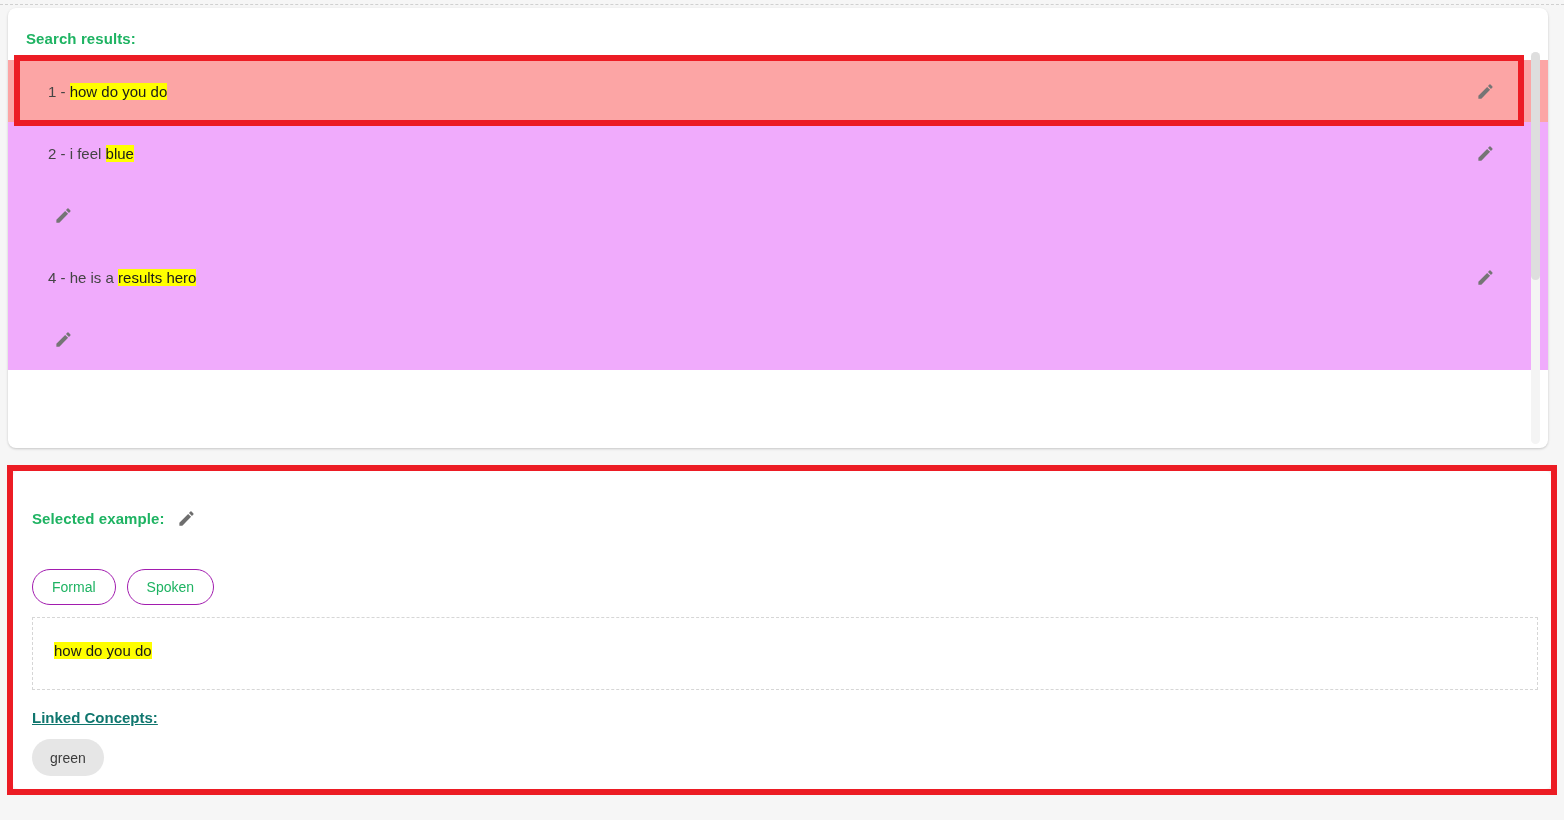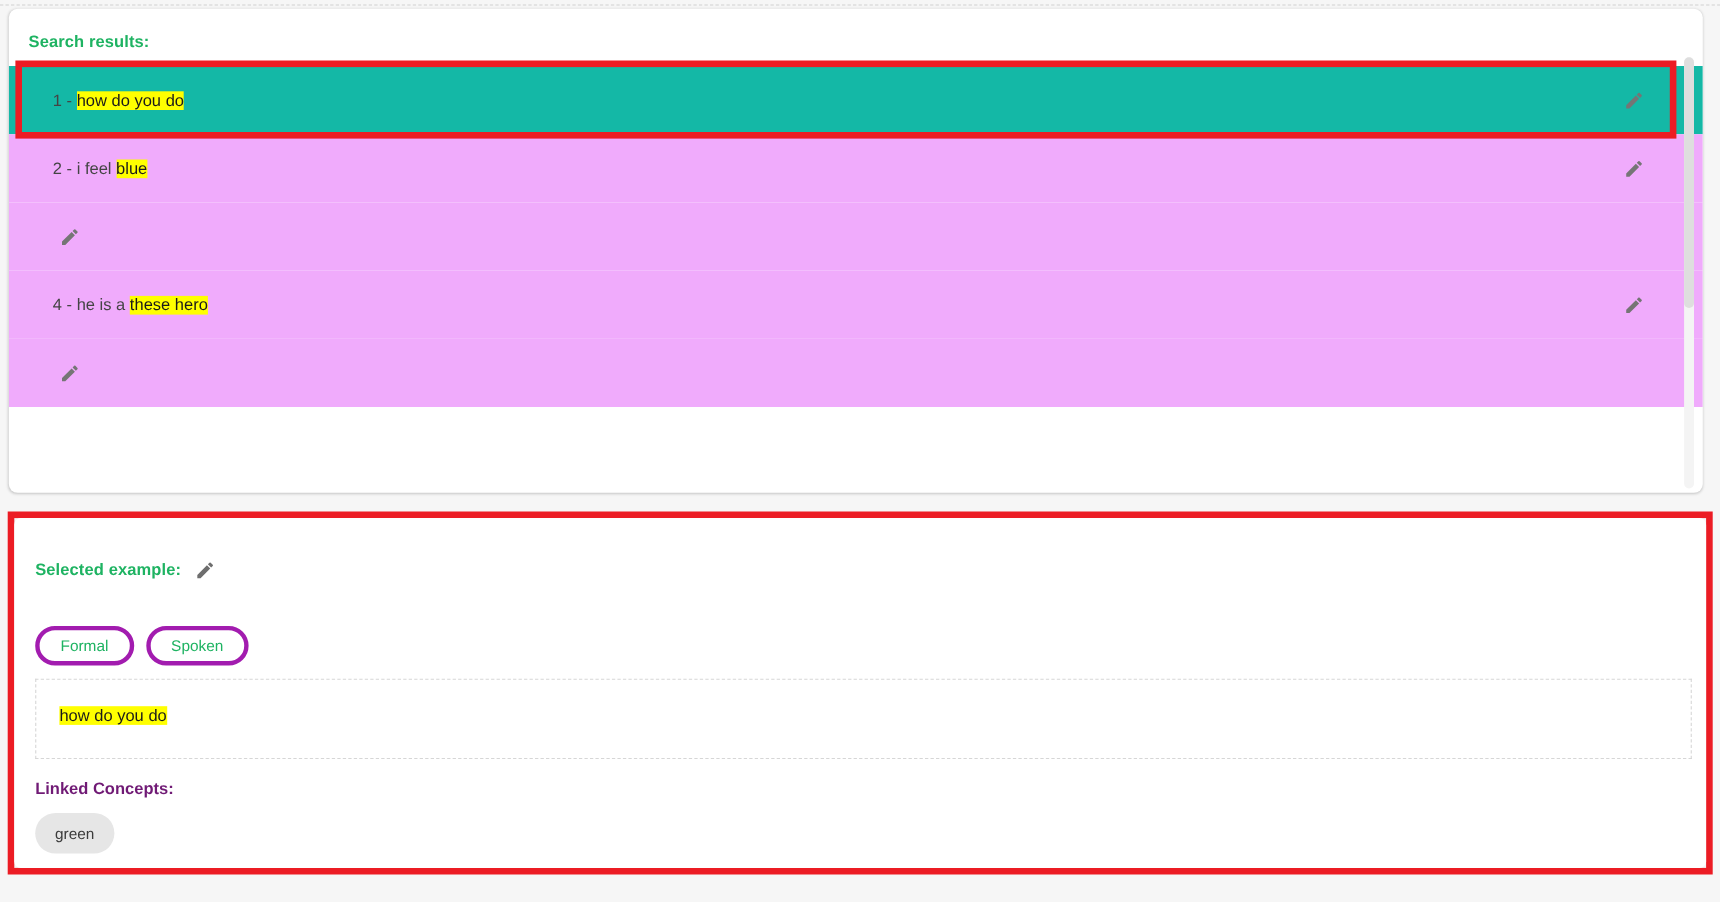--- a/index.html
+++ b/index.html
@@ -64,21 +64,21 @@
   .result-row {
     position: relative;
     height: 62px;
     display: flex;
     align-items: center;
     padding-left: 40px;
     padding-right: 30px;
     background: #f0abfc;
   }
   .result-row.selected {
-    background: #14b8a6;
+    background: #fca5a5;
     gap: 16px;
   }
 
   .result-text {
     flex: 1 1 auto;
     font-size: 15px;
     color: #444444;
     white-space: nowrap;
   }
   .result-text .hl {
@@ -170,21 +170,21 @@
   .chips-row {
     position: absolute;
     left: 19px;
     top: 98px;
     display: flex;
     gap: 11px;
   }
   .chip {
     height: 36px;
     padding: 0 19px;
-    border: 4px solid #a21caf;
+    border: 1px solid #a21caf;
     border-radius: 18px;
     background: #ffffff;
     color: #1eb362;
     font-size: 14px;
     display: flex;
     align-items: center;
     justify-content: center;
     font-family: "Liberation Sans", sans-serif;
   }
 
@@ -208,21 +208,22 @@
     background: #ffff00;
     color: #1a1a1a;
   }
 
   .linked-title {
     position: absolute;
     left: 19px;
     top: 238px;
     font-size: 15px;
     font-weight: bold;
-    color: #701a75;
+    color: #0f766e;
+    text-decoration: underline;
   }
 
   .linked-chips {
     position: absolute;
     left: 19px;
     top: 268px;
     display: flex;
     gap: 10px;
   }
   .linked-chip {
@@ -276,21 +277,21 @@
         <div class="row-edit-btn">
           <span class="pencil">
             <svg width="19" height="19" viewBox="0 0 24 24">
                 <path fill="#757575" d="M3 17.25V21h3.75L17.81 9.94l-3.75-3.75L3 17.25zM20.71 7.04a1 1 0 0 0 0-1.41l-2.34-2.34a1 1 0 0 0-1.41 0l-1.83 1.83 3.75 3.75 1.83-1.83z"></path>
               </svg>
           </span>
         </div>
       </div>
 
       <div class="result-row">
-        <div class="result-text"><span>4 - </span><span>he is a </span><span class="hl">these hero</span><span></span></div>
+        <div class="result-text"><span>4 - </span><span>he is a </span><span class="hl">results hero</span><span></span></div>
         <div class="row-edit-btn">
           <span class="pencil">
             <svg width="19" height="19" viewBox="0 0 24 24">
                 <path fill="#757575" d="M3 17.25V21h3.75L17.81 9.94l-3.75-3.75L3 17.25zM20.71 7.04a1 1 0 0 0 0-1.41l-2.34-2.34a1 1 0 0 0-1.41 0l-1.83 1.83 3.75 3.75 1.83-1.83z"></path>
               </svg>
           </span>
         </div>
       </div>
 
       <div class="result-row">

